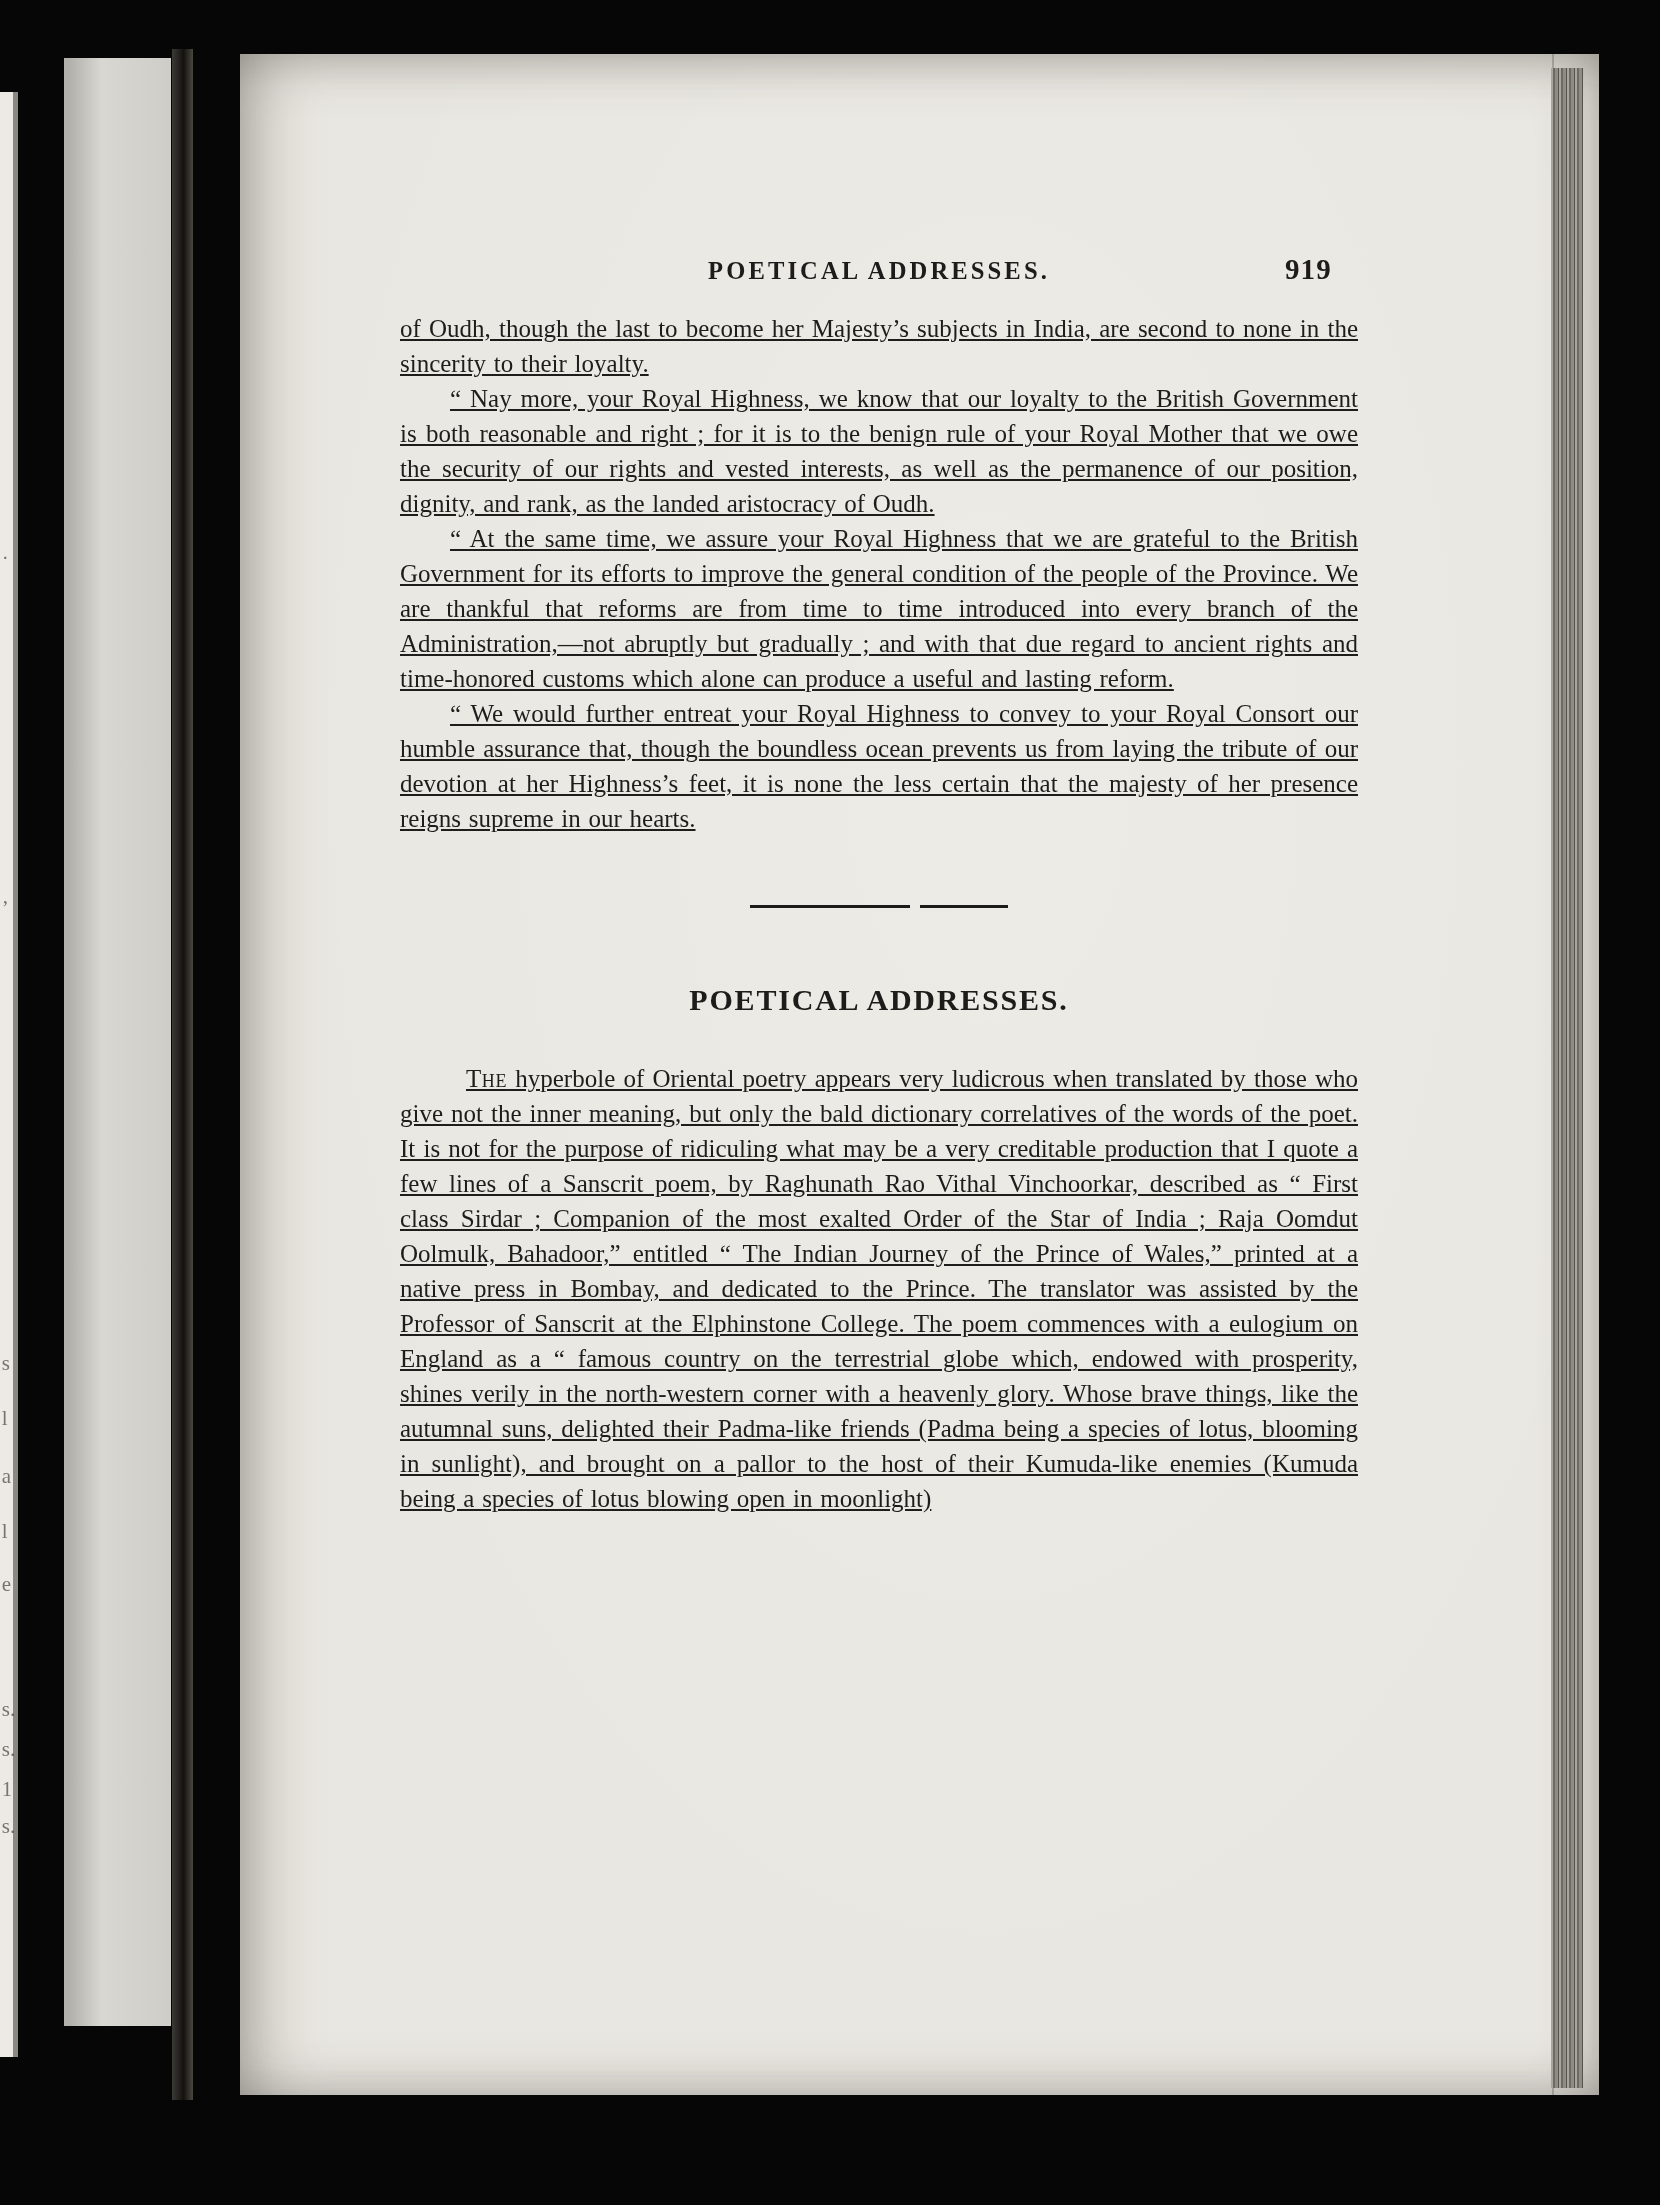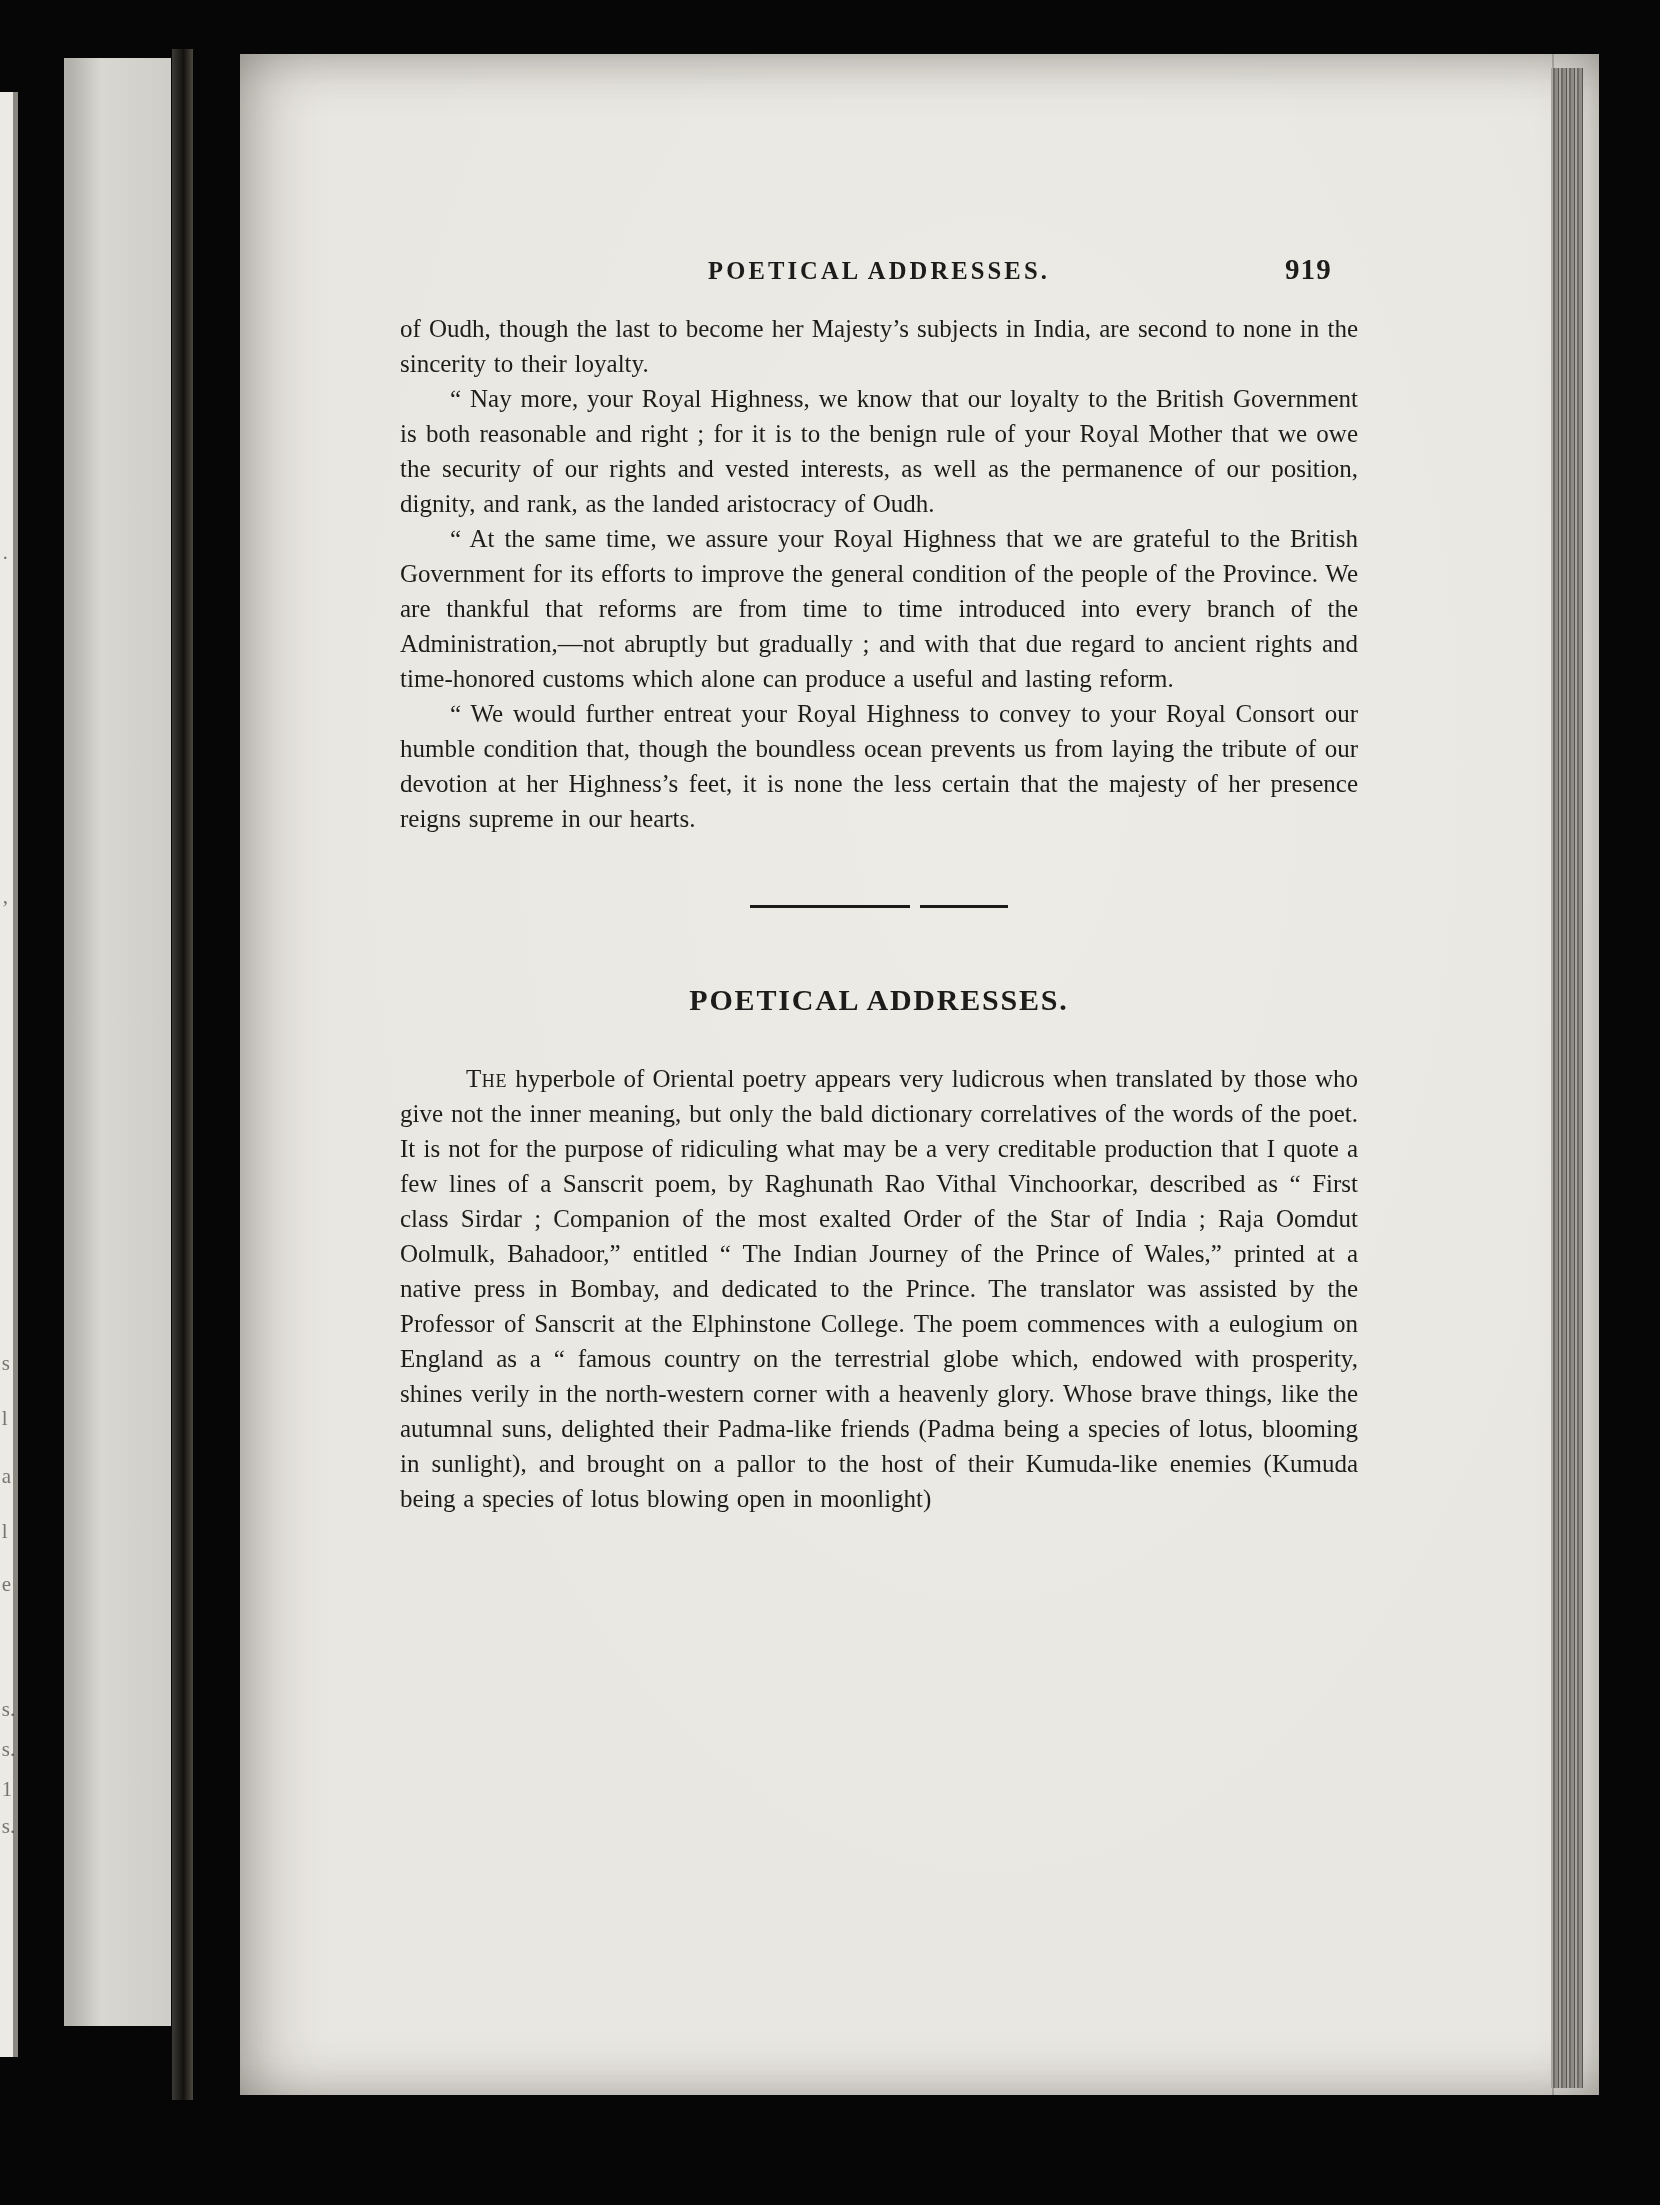--- a/index.html
+++ b/index.html
@@ -113,20 +113,21 @@
     left: 160px;
     width: 958px;
     color: #1e1d1b;
   }
   .para {
     margin: 0;
     font-size: 25px;
     line-height: 35px;
     text-align: justify;
     word-spacing: 1.5px;
+    text-decoration: underline;
   }
   .para.indent { text-indent: 50px; }
   .para.noindent { text-indent: 0; }
 
   .divider {
     width: 258px;
     height: 3.1px;
     margin: 69px auto 0 auto;
     background: linear-gradient(90deg, #1c1b19 0 62%, transparent 62% 66%, #1c1b19 66% 100%);
   }
@@ -188,21 +189,21 @@
 
     <div class="header">
       <span class="running-title">POETICAL ADDRESSES.</span>
       <span class="page-number">919</span>
     </div>
 
     <div class="text-block">
       <p class="para noindent">of Oudh, though the last to become her Majesty’s subjects in India, are second to none in the sincerity to their loyalty.</p>
       <p class="para indent">“ Nay more, your Royal Highness, we know that our loyalty to the British Government is both reasonable and right ; for it is to the benign rule of your Royal Mother that we owe the security of our rights and vested interests, as well as the permanence of our position, dignity, and rank, as the landed aristocracy of Oudh.</p>
       <p class="para indent">“ At the same time, we assure your Royal Highness that we are grateful to the British Government for its efforts to improve the general condition of the people of the Province.  We are thankful that reforms are from time to time introduced into every branch of the Administration,—not abruptly but gradually ; and with that due regard to ancient rights and time-honored customs which alone can produce a useful and lasting reform.</p>
-      <p class="para indent">“ We would further entreat your Royal Highness to convey to your Royal Consort our humble condition that, though the boundless ocean prevents us from laying the tribute of our devotion at her Highness’s feet, it is none the less certain that the majesty of her presence reigns supreme in our hearts.</p>
+      <p class="para indent">“ We would further entreat your Royal Highness to convey to your Royal Consort our humble assurance that, though the boundless ocean prevents us from laying the tribute of our devotion at her Highness’s feet, it is none the less certain that the majesty of her presence reigns supreme in our hearts.</p>
 
       <div class="divider"></div>
 
       <h2 class="section-heading">POETICAL ADDRESSES.</h2>
 
       <p class="para section-para"><span class="smallcaps">The</span><span> hyperbole of Oriental poetry appears very ludicrous when translated by those who give not the inner meaning, but only the bald dictionary correlatives of the words of the poet.  It is not for the purpose of ridiculing what may be a very creditable production that I quote a few lines of a Sanscrit poem, by Raghunath Rao Vithal Vinchoorkar, described as “ First class Sirdar ; Companion of the most exalted Order of the Star of India ; Raja Oomdut Oolmulk, Bahadoor,” entitled “ The Indian Journey of the Prince of Wales,” printed at a native press in Bombay, and dedicated to the Prince.  The translator was assisted by the Professor of Sanscrit at the Elphinstone College.  The poem commences with a eulogium on England as a “ famous country on the terrestrial globe which, endowed with prosperity, shines verily in the north-western corner with a heavenly glory.  Whose brave things, like the autumnal suns, delighted their Padma-like friends (Padma being a species of lotus, blooming in sunlight), and brought on a pallor to the host of their Kumuda-like enemies (Kumuda being a species of lotus blowing open in moonlight)</span></p>
     </div>
 
     <div class="crease"></div>
   </div>

